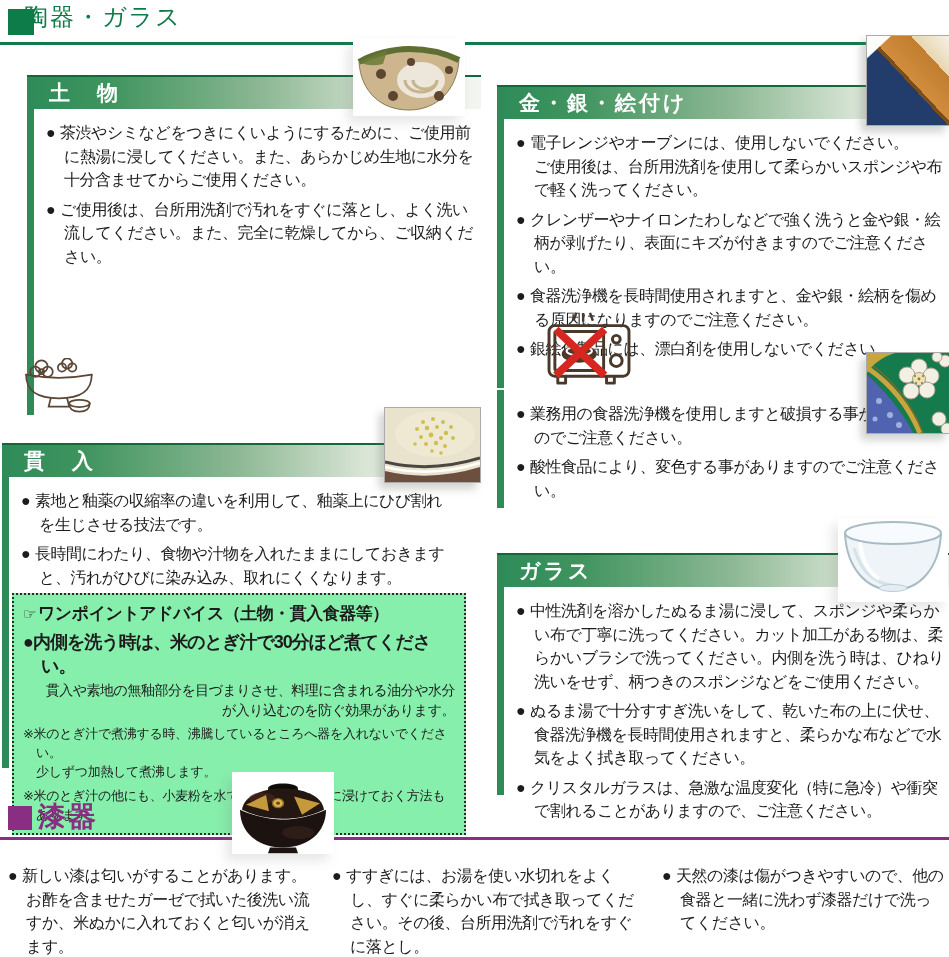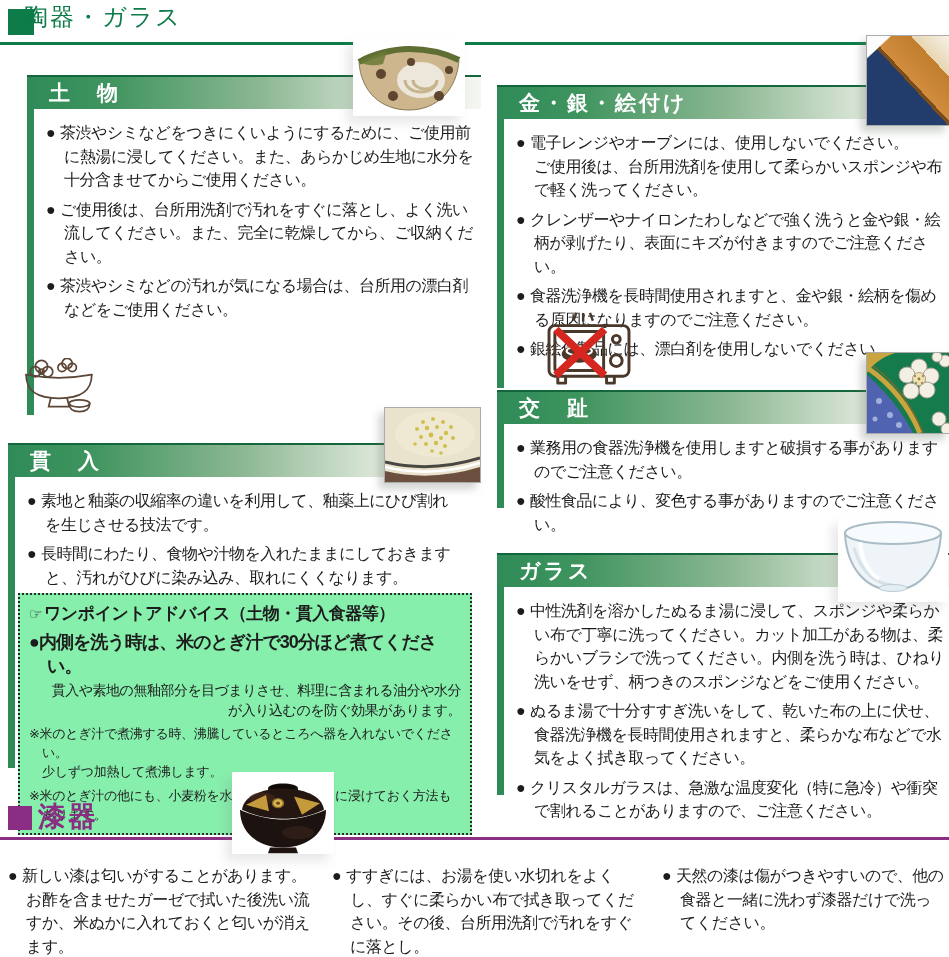--- a/index.html
+++ b/index.html
@@ -73,42 +73,41 @@
 <div class="abs main-rule"></div>
 
 <div class="sec" style="left:8px;top:75px;width:454px;height:340px;margin-left:19px;">
   <div class="rail"></div>
   <div class="sec-head">
     <span class="sec-title">土　物</span>
   </div>
   <div class="sec-body">
     <div class="bullet">茶渋やシミなどをつきにくいようにするために、ご使用前に熱湯に浸してください。また、あらかじめ生地に水分を十分含ませてからご使用ください。</div>
     <div class="bullet">ご使用後は、台所用洗剤で汚れをすぐに落とし、よく洗い流してください。また、完全に乾燥してから、ご収納ください。</div>
-    <div class="bullet">茶渋やシミなどの汚れが気になる場合は、台所用の漂白剤などをご使用ください。</div>
   </div>
 </div>
 
 <div class="abs" style="left:22px;top:358px;z-index:6;">
   <svg width="80" height="56" viewBox="0 0 78 54" fill="none" stroke="#5c4636" stroke-width="1.7" stroke-linecap="round">
     <path d="M4 16 C4 33 16 39 36 39 C56 39 68 33 68 16"></path>
     <path d="M4 16 Q36 22 68 16"></path>
     <path d="M28 39 L26 47 L46 47 L44 39"></path>
     <circle cx="19" cy="8" r="6"></circle>
       <circle cx="13" cy="13" r="5"></circle>
       <circle cx="25" cy="13" r="5"></circle>
       <circle cx="19" cy="13" r="2.5"></circle>
     <circle cx="44" cy="5" r="5"></circle>
       <circle cx="39" cy="9" r="4"></circle>
       <circle cx="49" cy="9" r="4"></circle>
     <ellipse cx="56" cy="44" rx="10" ry="3.5"></ellipse>
     <path d="M46 44 Q46 52 56 52 Q66 52 66 44"></path>
   </svg>
 </div>
 
-<div class="sec" style="left:8px;top:443px;width:454px;height:325px;">
+<div class="sec" style="left:2px;top:443px;width:454px;height:325px;">
   <div class="rail"></div>
   <div class="sec-head">
     <span class="sec-title">貫　入</span>
   </div>
   <div class="sec-body">
     <div class="bullet">素地と釉薬の収縮率の違いを利用して、釉薬上にひび割れを生じさせる技法です。</div>
     <div class="bullet">長時間にわたり、食物や汁物を入れたままにしておきますと、汚れがひびに染み込み、取れにくくなります。</div>
   </div>
   <div class="advice">
     <div class="advice-title"><span class="advice-pointer">☞</span><span>ワンポイントアドバイス（土物・貫入食器等）</span></div>
@@ -143,23 +142,20 @@
     <ellipse cx="34" cy="42" rx="13" ry="4.5" stroke="#fff" stroke-width="2"></ellipse>
     <circle cx="72" cy="30" r="4"></circle>
     <circle cx="72" cy="52" r="6"></circle>
     <path d="M12 68 v7 h8 v-7 M62 68 v7 h8 v-7"></path>
     <path d="M10 20 L60 67 M60 20 L10 67" stroke="#d5261f" stroke-width="8"></path>
   </svg>
 </div>
 
 <div class="sec" style="left:497px;top:390px;width:452px;height:118px;">
   <div class="rail"></div>
-  <div class="sec-head">
-    <span class="sec-title">交　趾</span>
-  </div>
   <div class="sec-body">
     <div class="bullet">業務用の食器洗浄機を使用しますと破損する事がありますのでご注意ください。</div>
     <div class="bullet">酸性食品により、変色する事がありますのでご注意ください。</div>
   </div>
 </div>
 
 <div class="sec" style="left:497px;top:553px;width:452px;height:242px;">
   <div class="rail"></div>
   <div class="sec-head">
     <span class="sec-title">ガラス</span>

